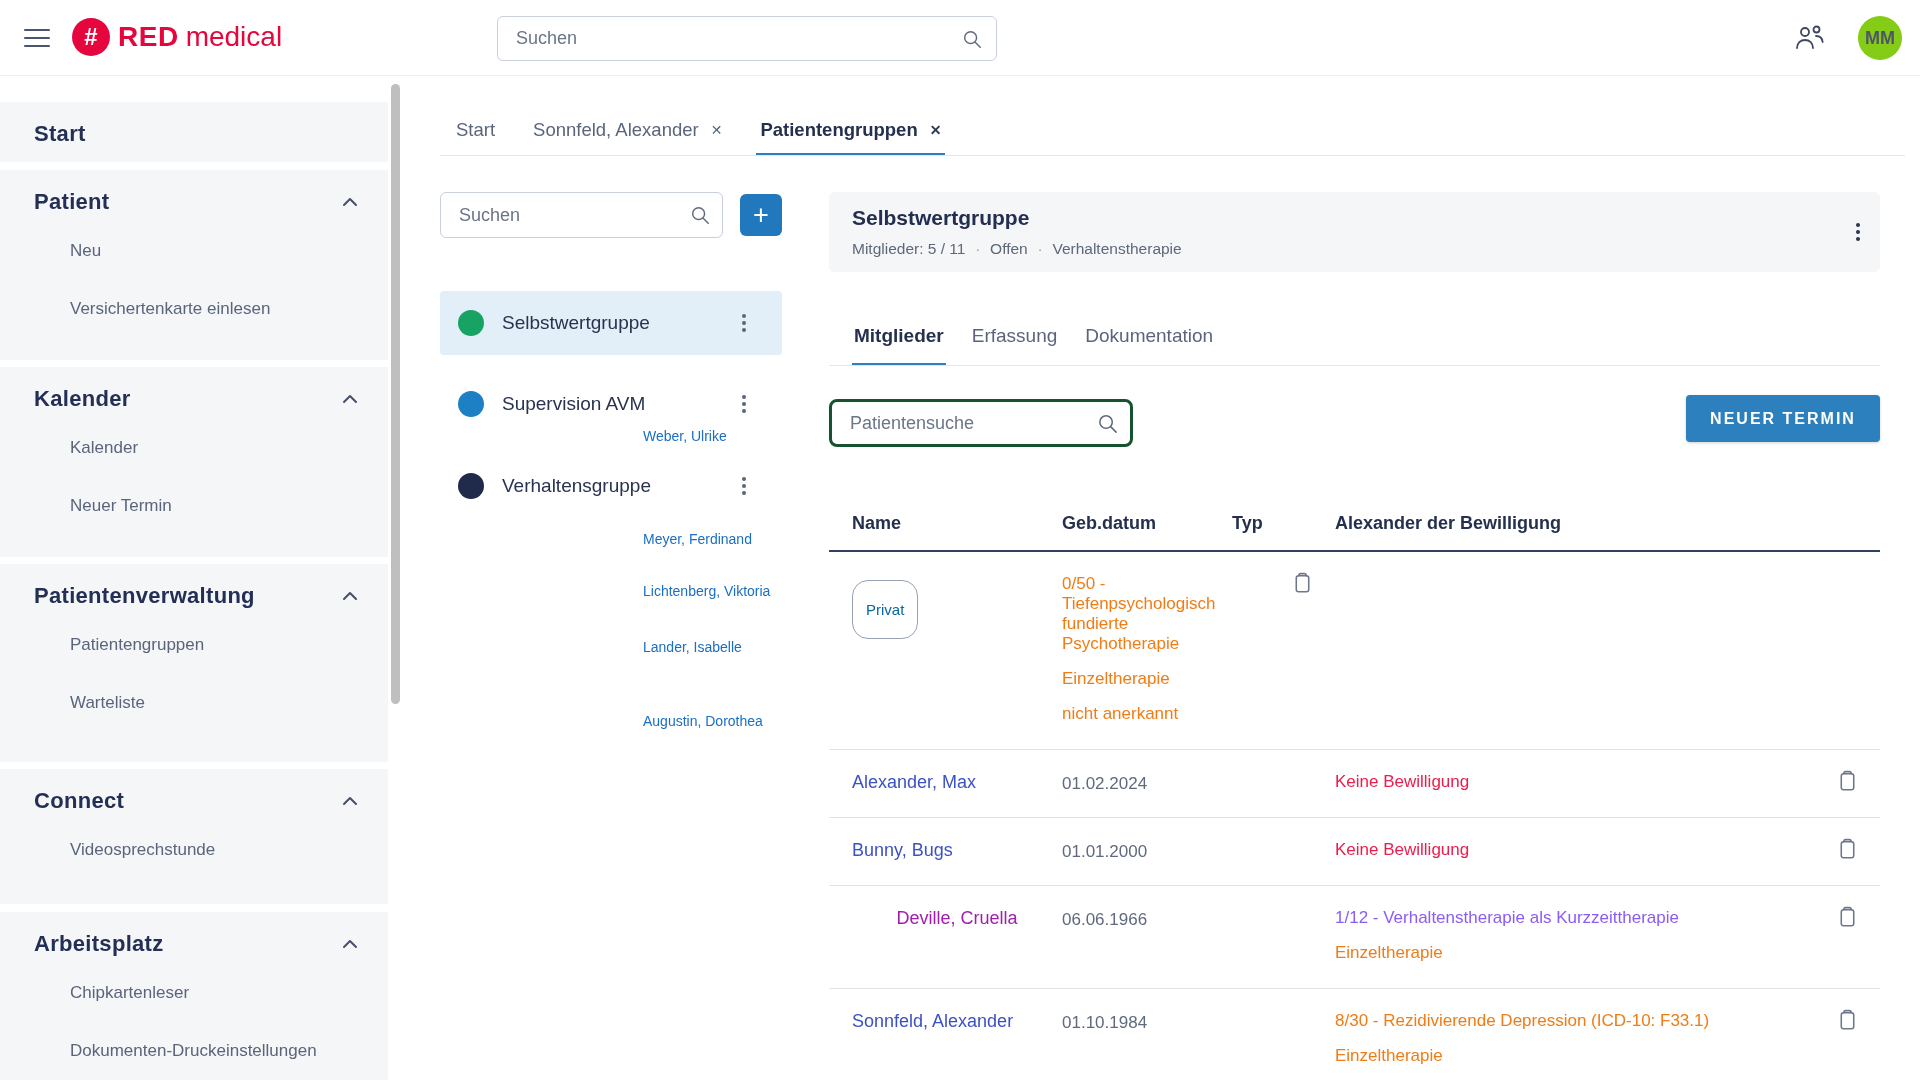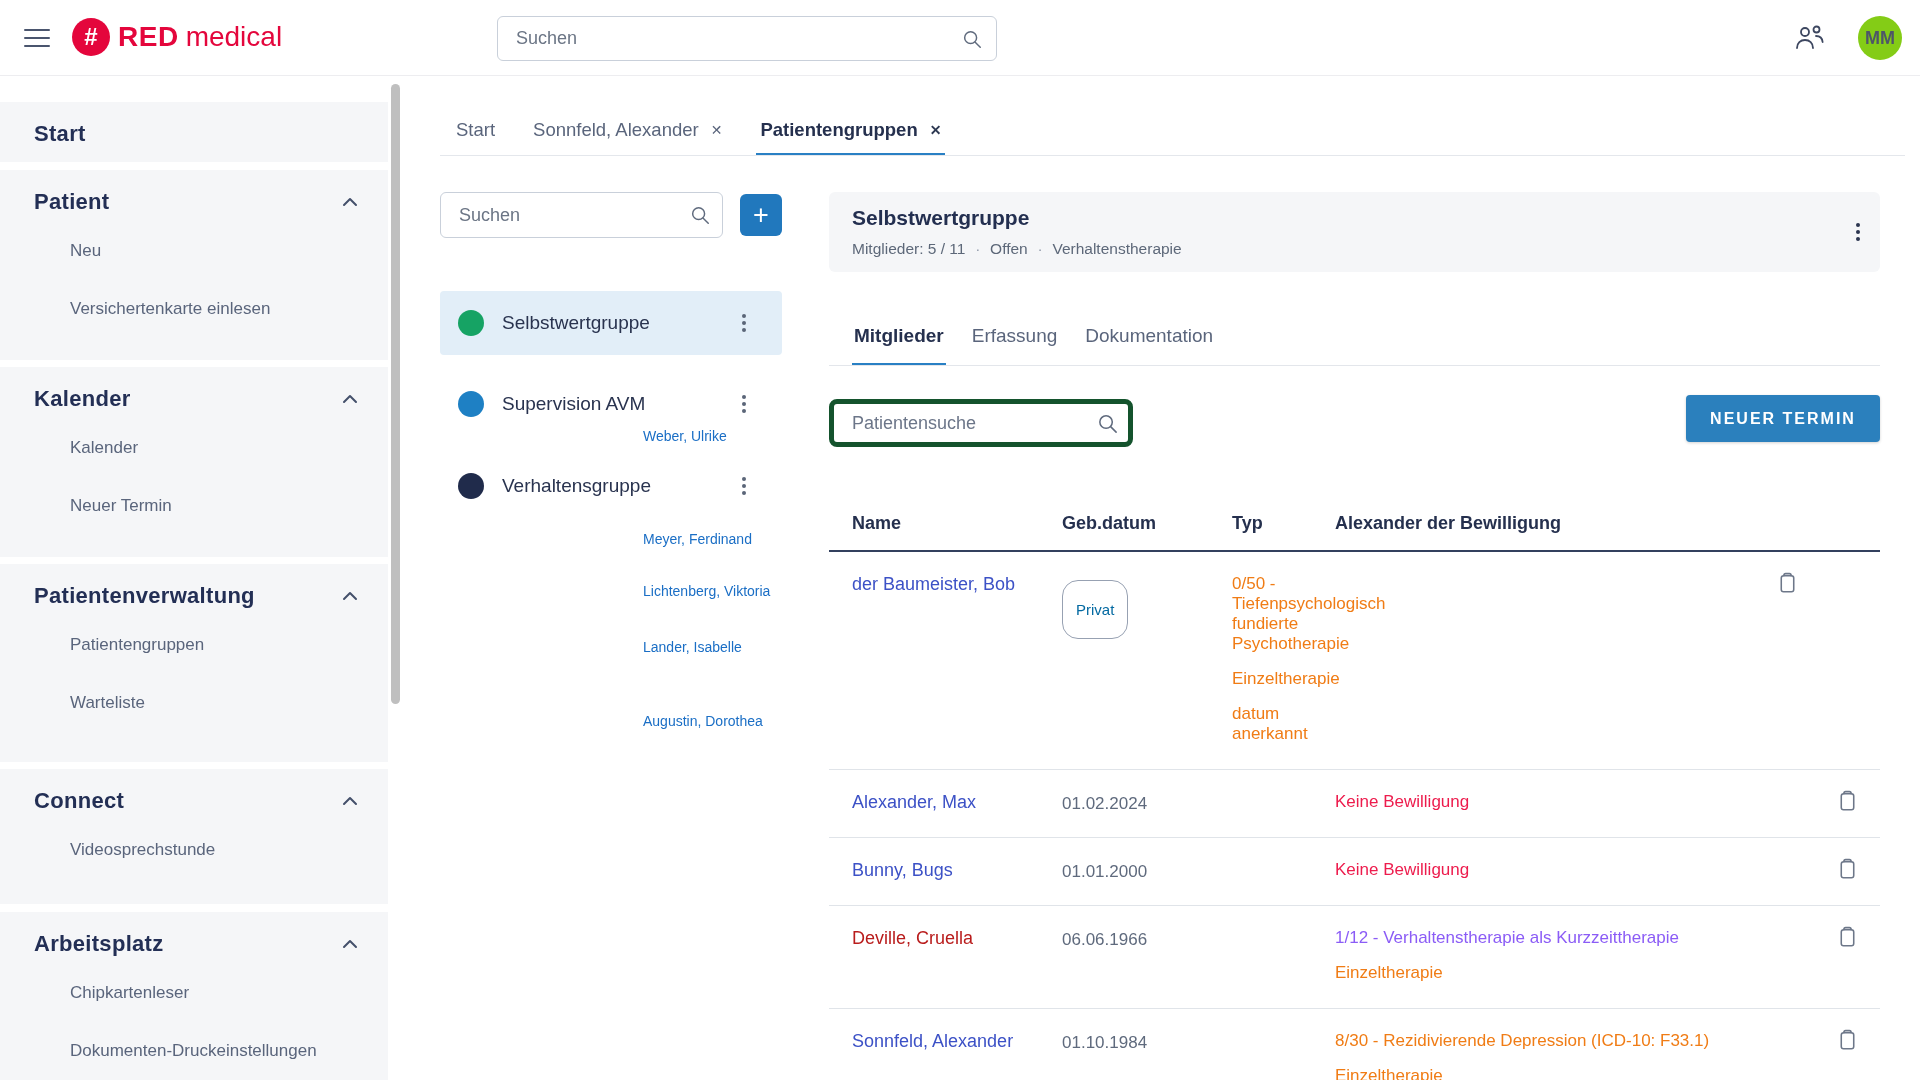--- a/index.html
+++ b/index.html
@@ -78,21 +78,21 @@
   .detail-subtitle .dot { color:#8b94a5; margin:0 10px; font-size:14px; }
   .detail-header .kebab { right:16px; }
   .detail-header .kebab i { background:#2b3550; }
 
   .detail-tabs { position:absolute; left:23px; top:249px; display:flex; gap:24px; height:41px; }
   .detail-tab { font-size:19px; color:#5a657c; padding:0 2px 14px 2px; cursor:pointer; }
   .detail-tab.active { color:#25304e; font-weight:600; border-bottom:3px solid #2980c4; padding-bottom:11px; }
   .detail-tabs-divider { position:absolute; left:0; top:289px; width:1051px; height:1px; background:#e3e6eb; }
 
   .patient-search { position:absolute; left:0; top:323px; width:304px; height:48px; }
-  .patient-search input { width:100%; height:100%; border:5px solid #14532d; border-radius:8px;
+  .patient-search input { width:100%; height:100%; border:3px solid #14532d; border-radius:8px;
        padding:0 46px 0 18px; font-size:18px; color:#3c465a; outline:none;
        font-family:"Liberation Sans", sans-serif; }
   .patient-search input::placeholder { color:#6c7689; }
   .patient-search .search-glyph { right:14px; top:13px; }
   .new-termin { position:absolute; left:857px; top:319px; width:194px; height:47px; border:none;
        border-radius:4px; color:#fff; font-size:16px; font-weight:700; letter-spacing:2px;
        cursor:pointer; box-shadow:0 1px 3px rgba(0,0,0,.18); font-family:"Liberation Sans", sans-serif; }
 
   .member-table { position:absolute; left:0; top:425px; width:1051px; }
   .thead, .trow { display:grid; grid-template-columns:233px 170px 103px 1fr 60px; }
@@ -303,26 +303,25 @@
 
     <div class="member-table" id="memberTable">
         <div class="thead">
           <div class="th">Name</div>
           <div class="th">Geb.datum</div>
           <div class="th">Typ</div>
           <div class="th">Alexander der Bewilligung</div>
           <div class="th"></div>
         </div>
         <div class="trow">
-          <div class="tc tc-name" style="color: rgb(60, 81, 198);">der Baumeister, Bob</div>
           <div class="tc"><span class="pill">Privat</span></div>
           <div class="tc">
             <div class="unit-line" style="color: rgb(240, 124, 21);">0/50 - Tiefenpsychologisch fundierte Psychotherapie</div>
             <div class="unit-line" style="color: rgb(240, 124, 21);">Einzeltherapie</div>
-            <div class="unit-line" style="color: rgb(240, 124, 21);">datum anerkannt</div>
+            <div class="unit-line" style="color: rgb(240, 124, 21);">nicht anerkannt</div>
           </div>
           <div class="trash"><svg width="25" height="27" viewBox="0 0 24 26" fill="none" stroke="currentColor" stroke-width="1.5" stroke-linecap="round" stroke-linejoin="round">
               <path d="M8.5 5.5 q0-2 1.7-2 h3.6 q1.7 0 1.7 2"></path>
               <rect x="6" y="5.5" width="12" height="15.5" rx="2.2"></rect>
             </svg></div>
         </div>
         <div class="trow">
           <div class="tc tc-name" style="color: rgb(60, 81, 198);">Alexander, Max</div>
           <div class="tc tc-dob">01.02.2024</div>
           <div class="tc"></div>
@@ -340,21 +339,21 @@
           <div class="tc"></div>
           <div class="tc">
             <div class="unit-line" style="color: rgb(237, 28, 77);">Keine Bewilligung</div>
           </div>
           <div class="trash"><svg width="25" height="27" viewBox="0 0 24 26" fill="none" stroke="currentColor" stroke-width="1.5" stroke-linecap="round" stroke-linejoin="round">
               <path d="M8.5 5.5 q0-2 1.7-2 h3.6 q1.7 0 1.7 2"></path>
               <rect x="6" y="5.5" width="12" height="15.5" rx="2.2"></rect>
             </svg></div>
         </div>
         <div class="trow">
-          <div class="tc tc-name" style="color: #b91c1c;">Deville, Cruella</div>
+          <div class="tc tc-name" style="color: #a21caf; text-align: center;">Deville, Cruella</div>
           <div class="tc tc-dob">06.06.1966</div>
           <div class="tc"></div>
           <div class="tc">
             <div class="unit-line" style="color: #8b5cf6;">1/12 - Verhaltenstherapie als Kurzzeittherapie</div>
             <div class="unit-line" style="color: rgb(240, 124, 21);">Einzeltherapie</div>
           </div>
           <div class="trash"><svg width="25" height="27" viewBox="0 0 24 26" fill="none" stroke="currentColor" stroke-width="1.5" stroke-linecap="round" stroke-linejoin="round">
               <path d="M8.5 5.5 q0-2 1.7-2 h3.6 q1.7 0 1.7 2"></path>
               <rect x="6" y="5.5" width="12" height="15.5" rx="2.2"></rect>
             </svg></div>

